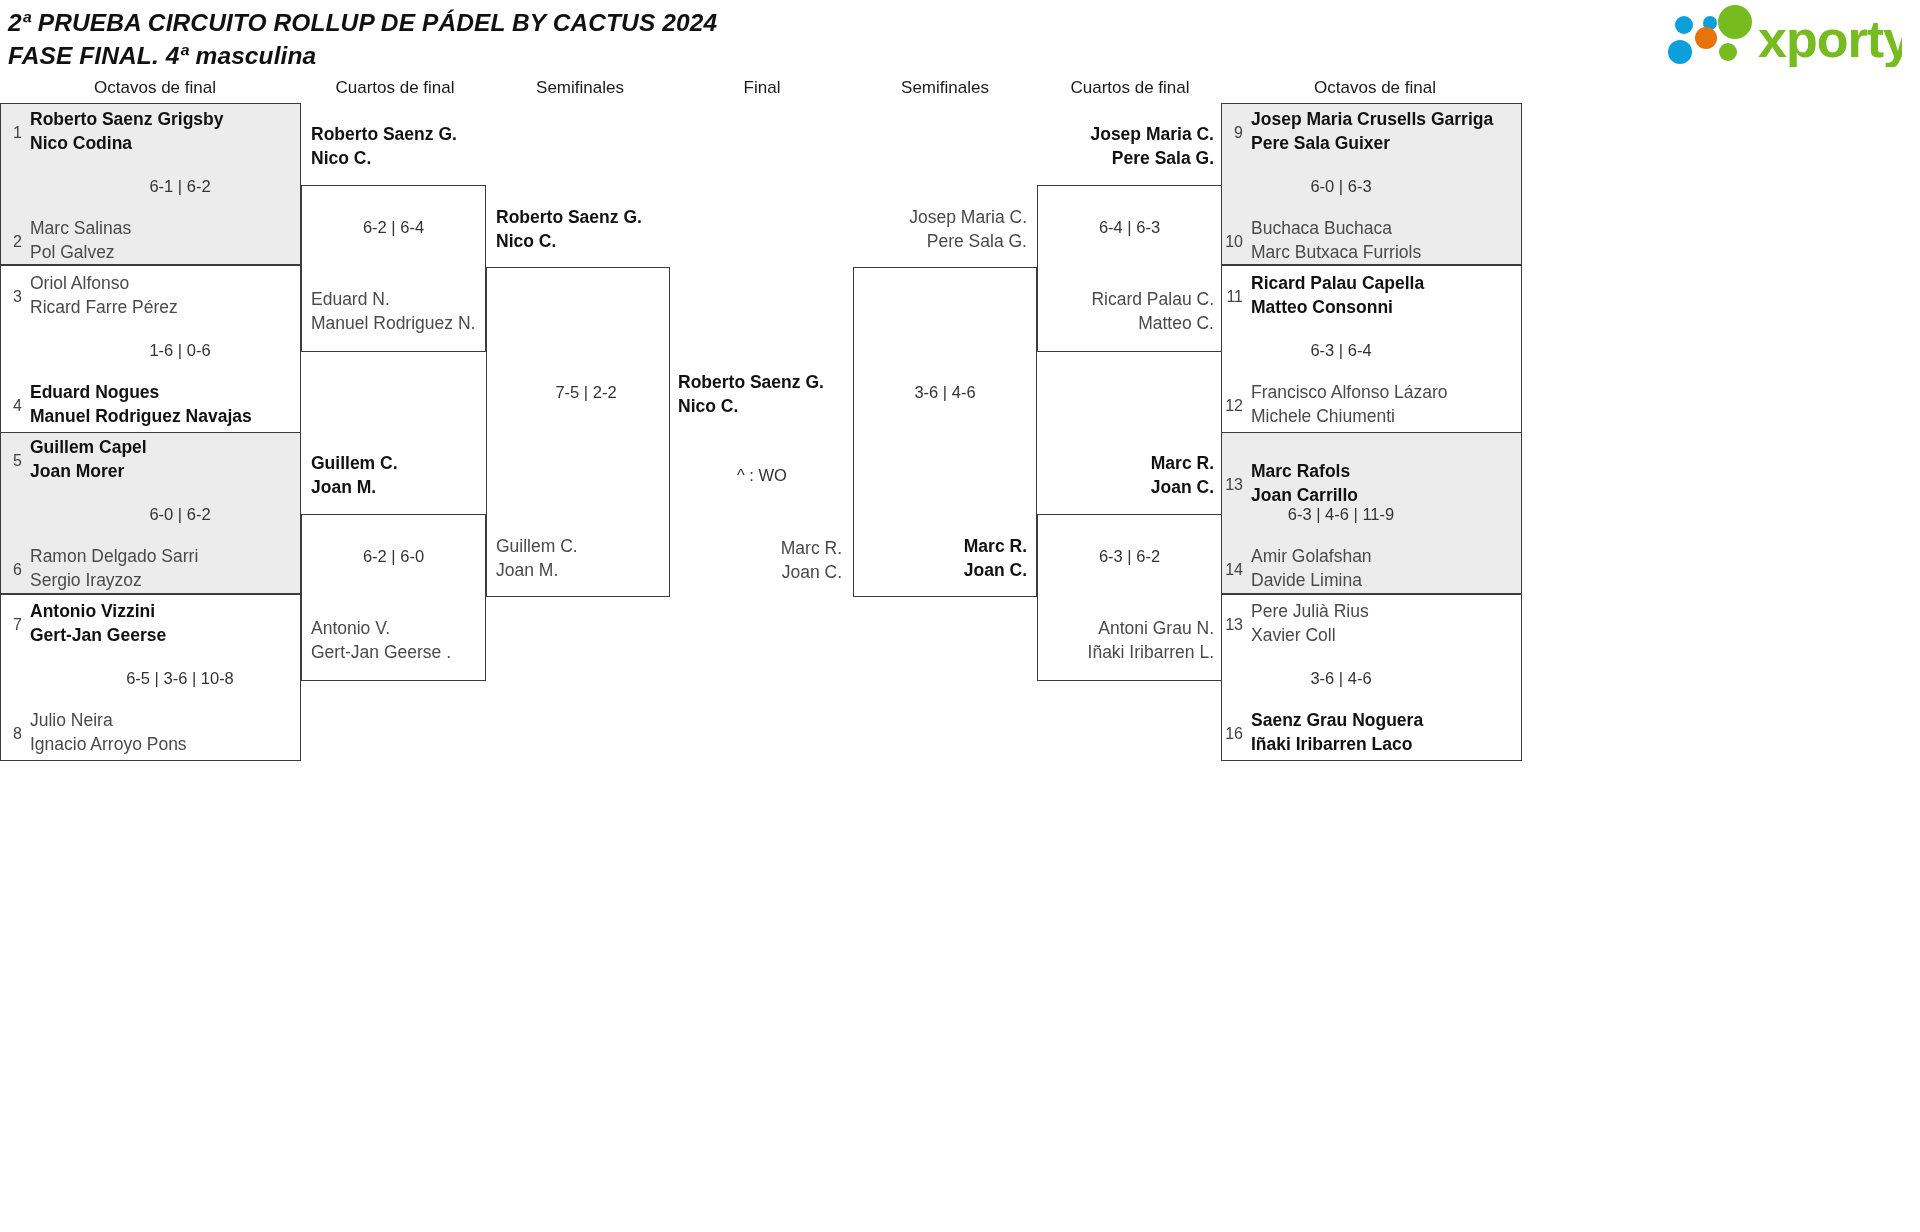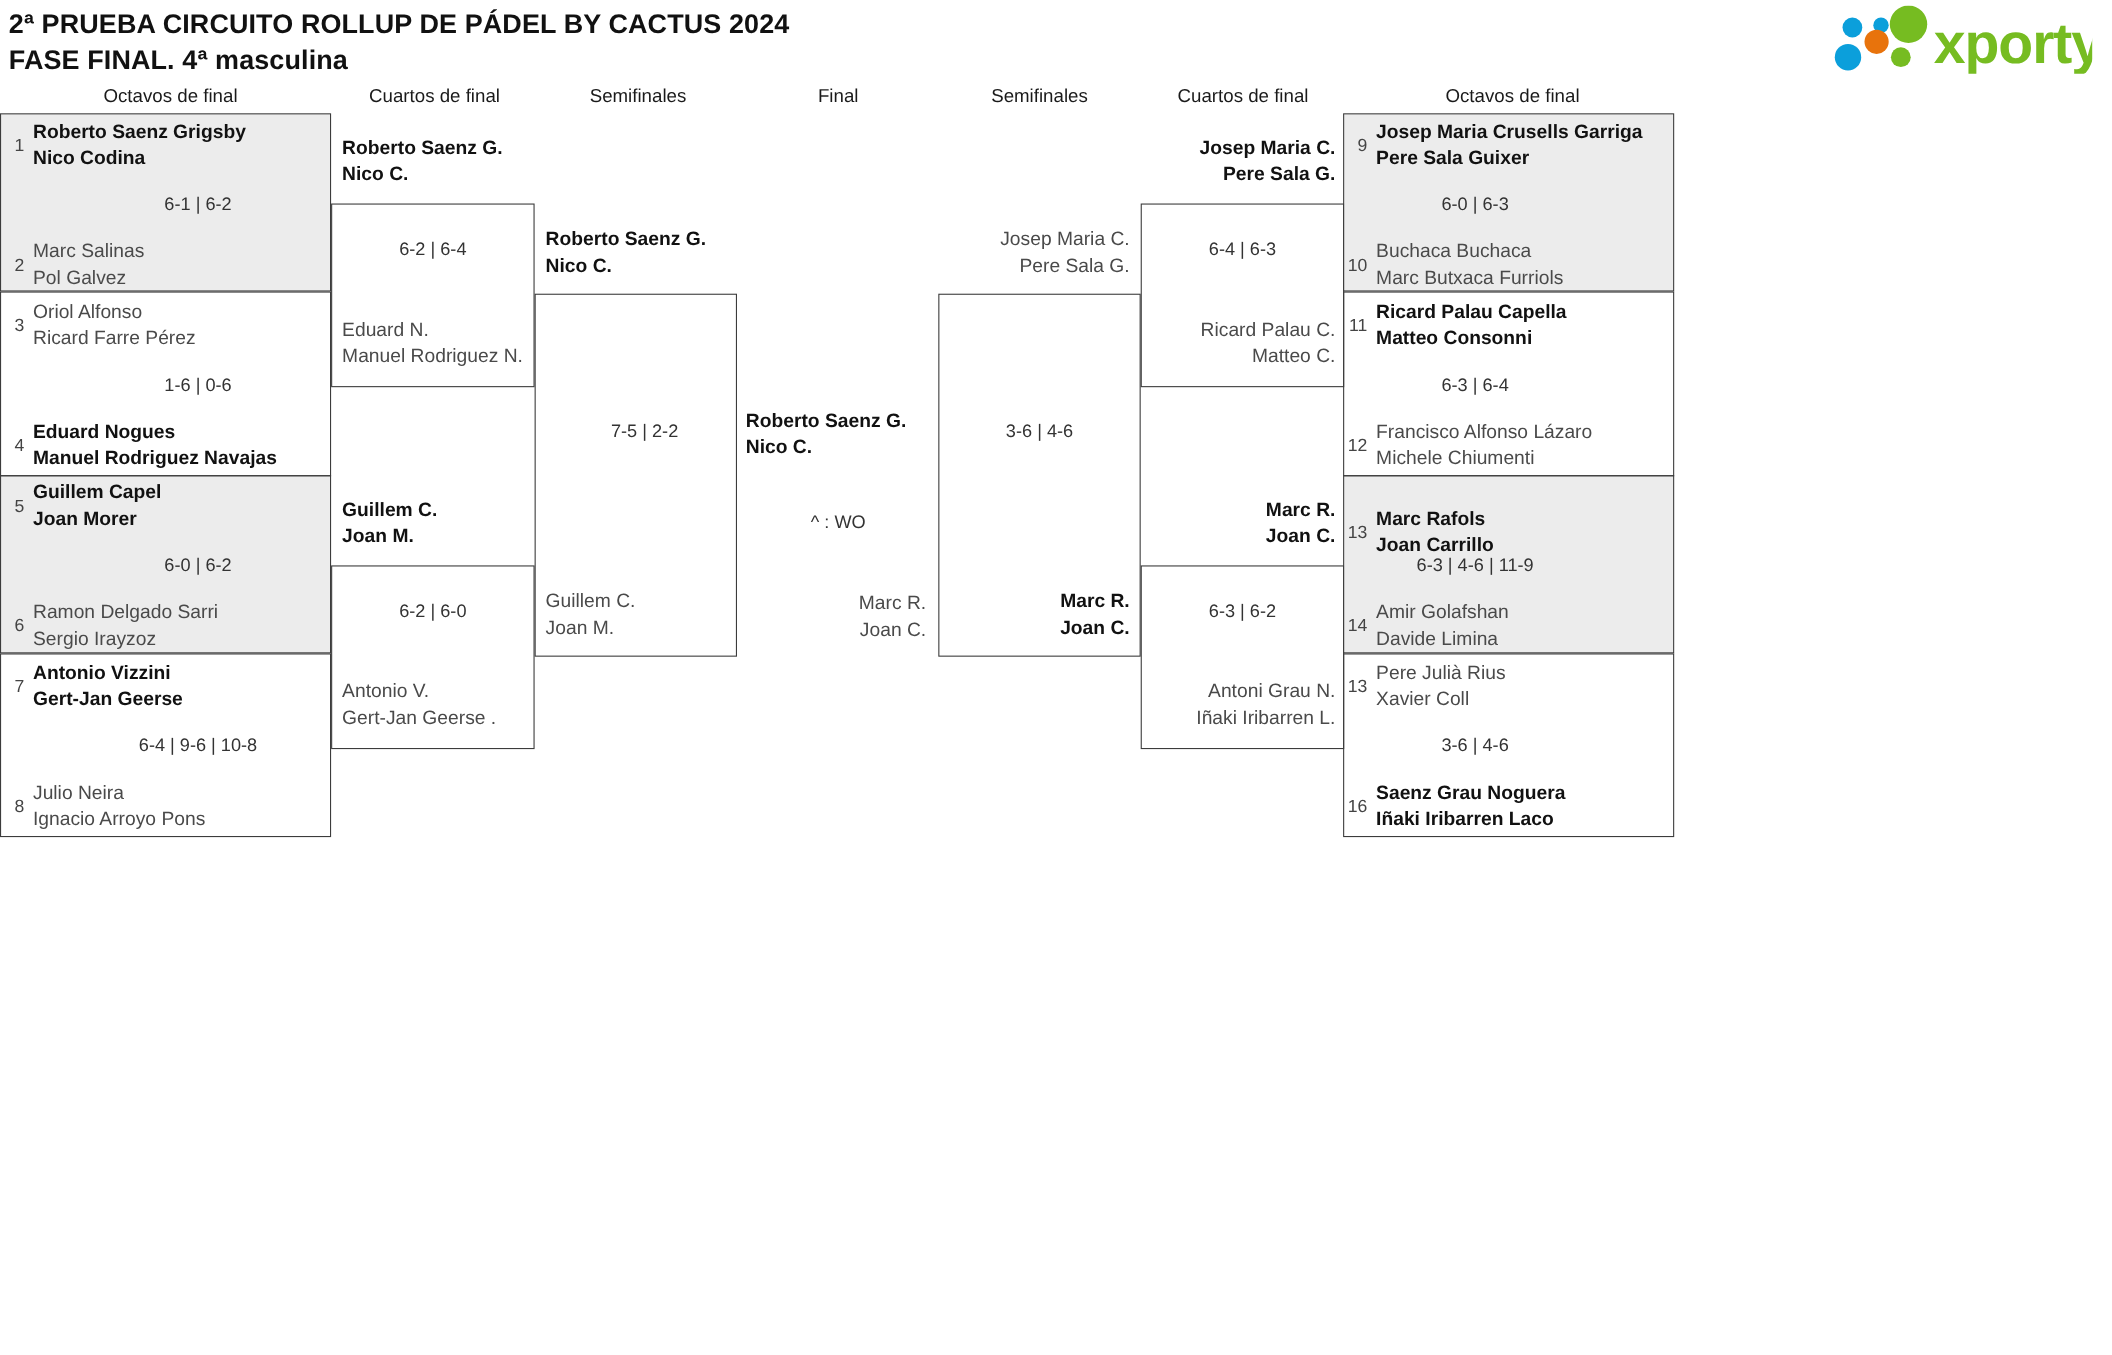--- a/index.html
+++ b/index.html
@@ -6,21 +6,21 @@
   body{
     width:1920px;height:1232px;
     background:#ffffff;
     font-family:"Liberation Sans","DejaVu Sans",sans-serif;
     color:#1a1a1a;
     overflow:hidden;
     position:relative;
   }
   
   #header{position:absolute;left:0;top:0;width:1920px;height:88px;}
-  #title-block{position:absolute;left:8px;top:6px;}
+  #title-block{position:absolute;left:8px;top:6px;font-style:italic;}
   .title-line{font-size:24.5px;font-weight:bold;line-height:33px;letter-spacing:.1px;color:#111;}
   #logo{position:absolute;right:18px;top:5px;width:236px;height:62px;}
   #logo svg{display:block;}
 
   
   .round-label{
     position:absolute;top:78px;
     font-size:17px;color:#1a1a1a;text-align:center;
     white-space:nowrap;
   }
@@ -141,21 +141,21 @@
     <div class="seed">8</div>
     <div class="names">
       <div>Julio Neira</div>
       <div>Ignacio Arroyo Pons</div>
     </div>
   </div>
 
   <div class="score" style="left:60px;top:177px;width:240px">6-1 | 6-2</div>
   <div class="score" style="left:60px;top:341px;width:240px">1-6 | 0-6</div>
   <div class="score" style="left:60px;top:505px;width:240px">6-0 | 6-2</div>
-  <div class="score" style="left:60px;top:669px;width:240px">6-4 | 9-6 | 10-8</div>
+  <div class="score" style="left:60px;top:669px;width:240px">6-5 | 3-6 | 10-8</div>
 
   <div class="box" style="left:301px;top:185px;width:185px;height:167px"></div>
   <div class="box" style="left:301px;top:514px;width:185px;height:167px"></div>
 
   <div class="entry winner" style="left:303px;top:123px;width:220px">
     <div class="names" style="padding-left:8px">
       <div>Roberto Saenz G.</div>
       <div>Nico C.</div>
     </div>
   </div>

